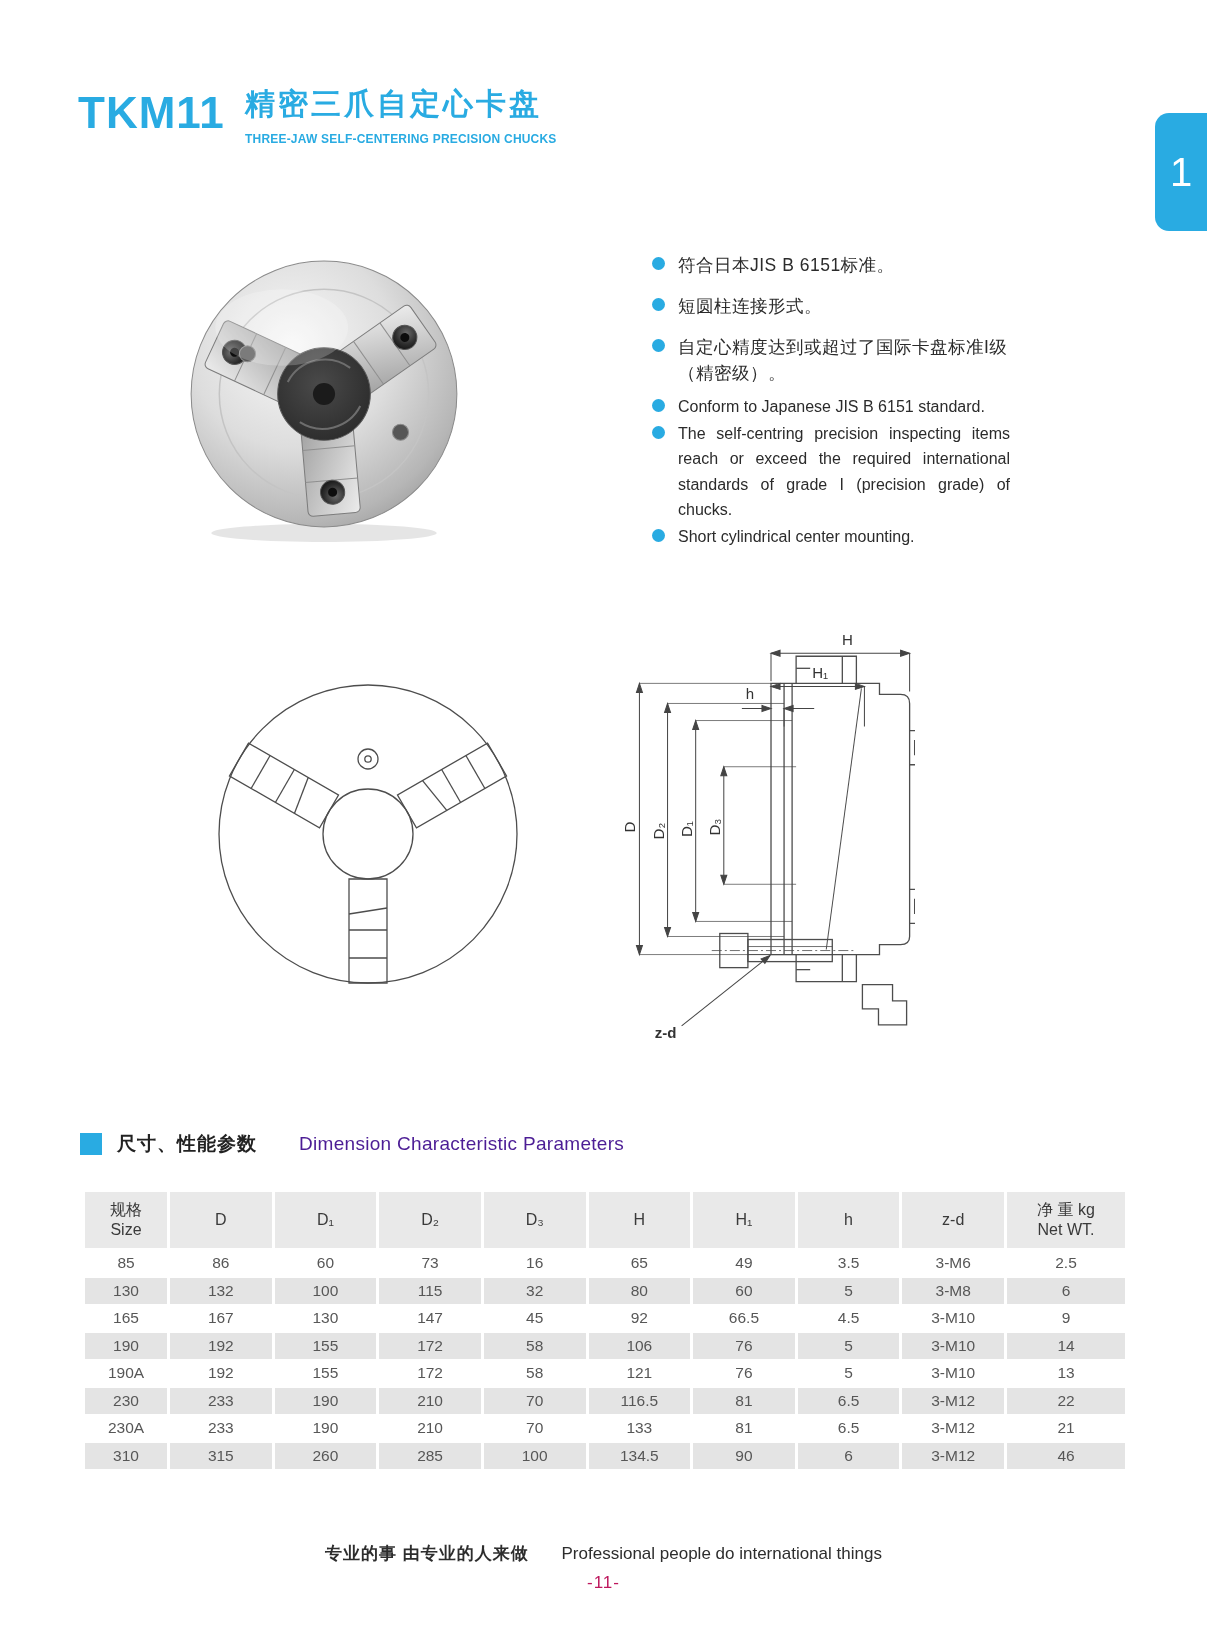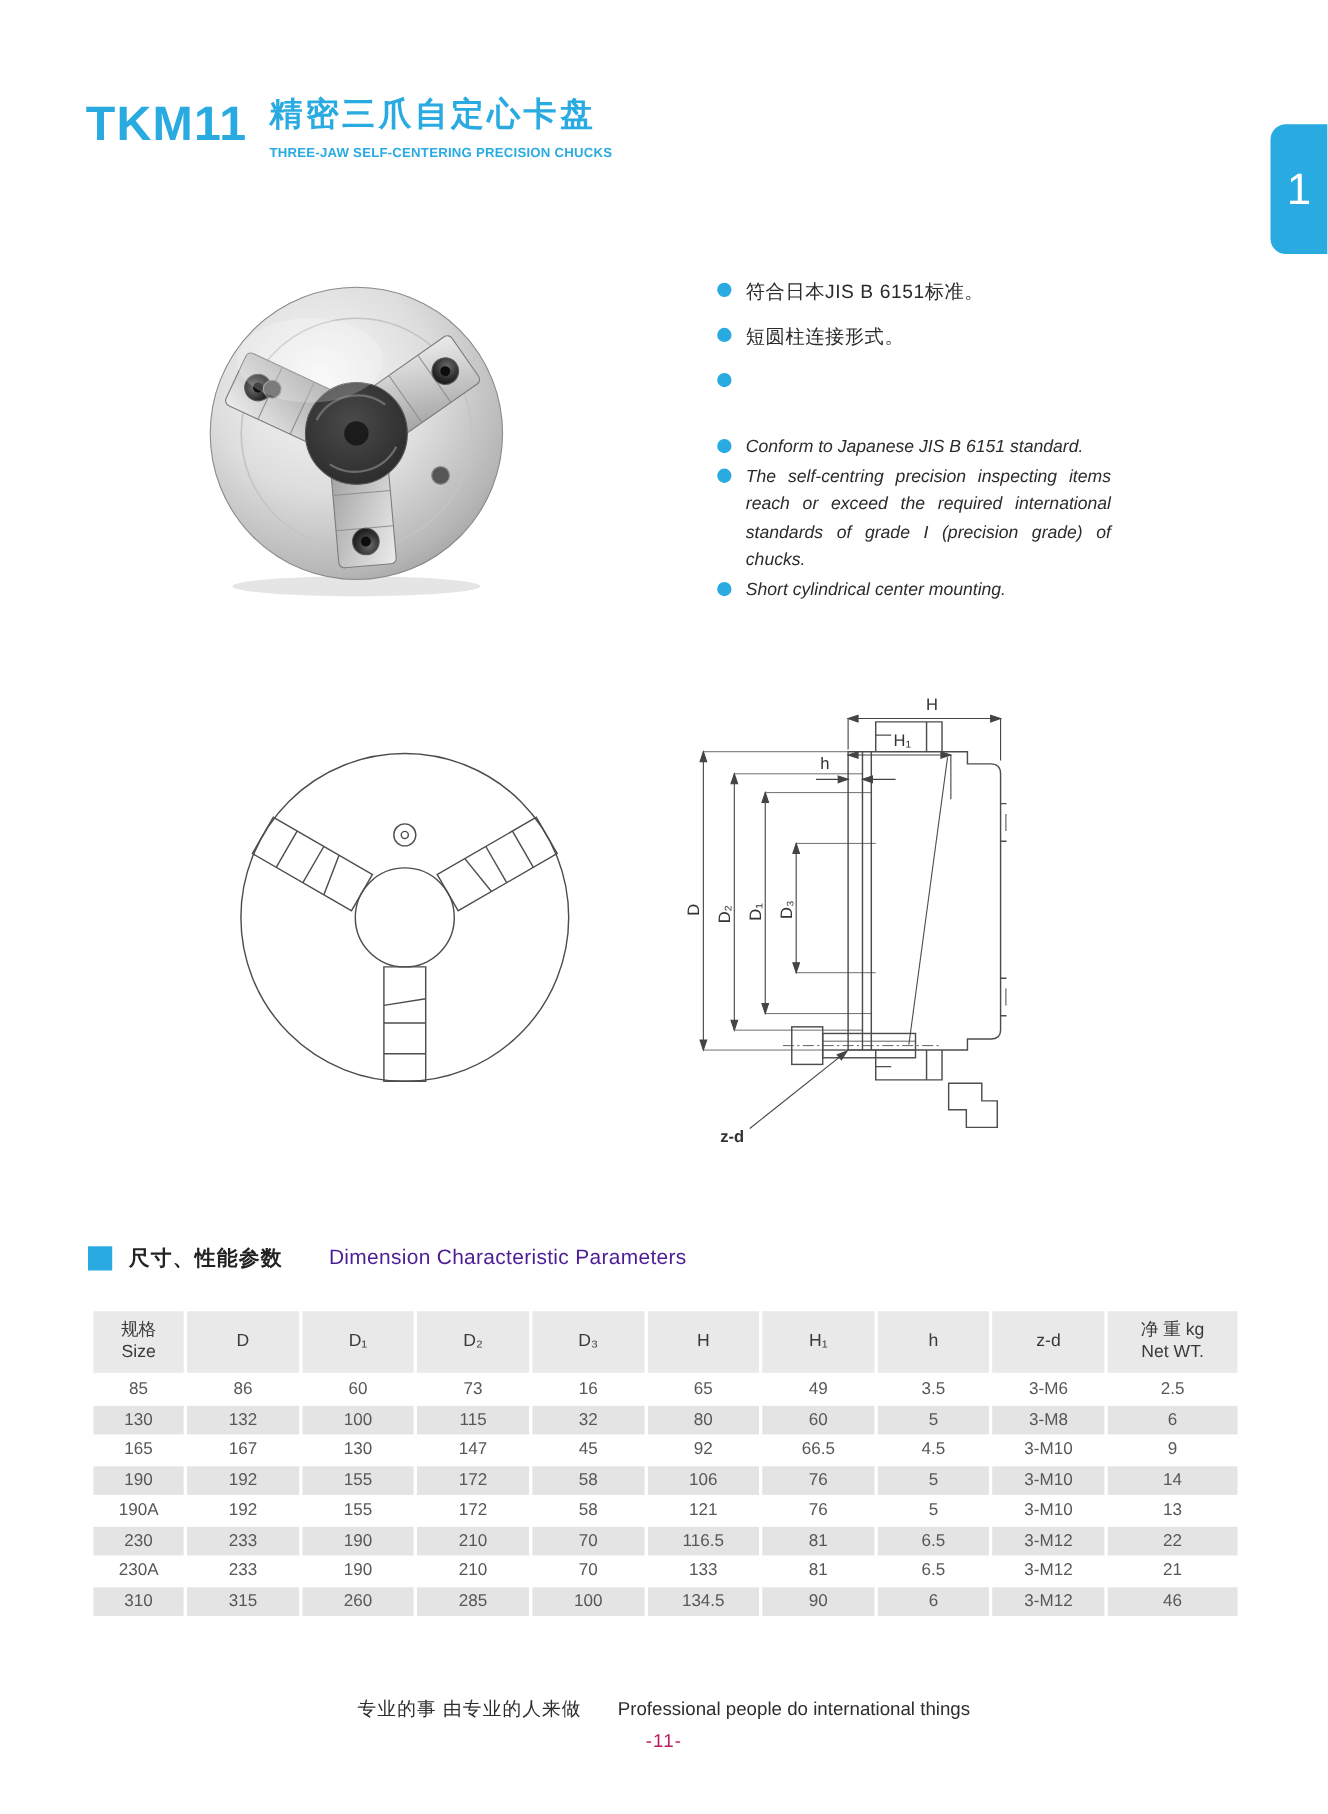--- a/index.html
+++ b/index.html
@@ -17,42 +17,42 @@
   .photo{position:absolute;left:183px;top:243px;width:282px;height:302px;}
   
   .feat{position:absolute;list-style:none;margin:0;padding:0;}
   .feat-zh{left:652px;top:252px;width:400px;}
   .feat-en{left:652px;top:394px;width:370px;}
   .feat li{display:flex;align-items:flex-start;}
   .feat-zh li{margin-bottom:15px;}
   .feat-en li{margin-bottom:1px;}
   .b-dot{flex:0 0 13px;height:13px;border-radius:50%;background:#29abe2;margin-top:5px;margin-right:13px;}
   .feat-zh .b-text{font-size:17.5px;color:#2b2b2b;line-height:26px;width:347px;letter-spacing:0.5px;}
-  .feat-en .b-text{font-size:16px;color:#2b2b2b;line-height:25.5px;width:332px;text-align:justify;font-style:italic;}
+  .feat-en .b-text{font-size:16px;color:#2b2b2b;line-height:25.5px;width:332px;text-align:justify;}
   
   .draw-front{position:absolute;left:213px;top:662px;width:310px;height:345px;}
   .draw-side{position:absolute;left:623px;top:598px;width:292px;height:452px;}
   .dim-label{font-size:15px;fill:#333;font-family:"Liberation Sans","DejaVu Sans",sans-serif;}
   
   .sect{position:absolute;left:80px;top:1131px;height:26px;display:flex;align-items:center;}
   .sq{width:22px;height:22px;background:#29abe2;margin-right:15px;}
   .sect-zh{font-size:19px;font-weight:bold;color:#222;letter-spacing:1px;margin-right:22px;}
   .sect-en{font-size:19px;color:#4c1d95;letter-spacing:0.3px;margin-left:20px;}
   
   .tbl{position:absolute;left:85px;top:1192px;width:1040px;}
   .thead,.tr{display:grid;grid-template-columns:82px repeat(8,1fr) 118px;column-gap:3px;}
   .thead{height:56px;margin-bottom:2px;}
   .th{background:#e9e9e9;display:flex;flex-direction:column;align-items:center;justify-content:center;
       font-size:16px;color:#3a3a3a;line-height:20px;}
   .tr{height:26.5px;margin-bottom:1px;}
   .td{display:flex;align-items:center;justify-content:center;font-size:15.5px;color:#575757;background:#fff;}
   .tr.alt .td{background:#e4e4e4;}
   
   .slogan{position:absolute;top:1542px;left:0;width:100%;text-align:center;font-size:17px;color:#2d2d2d;}
-  .slogan .zh{margin-right:28px;letter-spacing:1px;}
+  .slogan .zh{margin-right:28px;letter-spacing:1px;font-weight:bold;}
   .pagenum{position:absolute;top:1573px;left:0;width:100%;text-align:center;font-size:17px;color:#be185d;letter-spacing:1px;}
 </style>
 </head>
 <body>
 
 <div class="page">
 
   <div class="model">TKM11</div>
   <div class="titles">
     <div class="title-zh">精密三爪自定心卡盘</div>
@@ -124,20 +124,21 @@
       <li>
         <span class="b-dot"></span>
         <span class="b-text">符合日本JIS B 6151标准。</span>
       </li>
       <li>
         <span class="b-dot"></span>
         <span class="b-text">短圆柱连接形式。</span>
       </li>
       <li>
         <span class="b-dot"></span>
+        <span class="b-text">自定心精度达到或超过了国际卡盘标准I级（精密级）。</span>
       </li>
     </ul>
   <ul class="feat feat-en">
       <li>
         <span class="b-dot"></span>
         <span class="b-text">Conform to Japanese JIS B 6151 standard.</span>
       </li>
       <li>
         <span class="b-dot"></span>
         <span class="b-text">The self-centring precision inspecting items reach or exceed the required international standards of grade I (precision grade) of chucks.</span>

